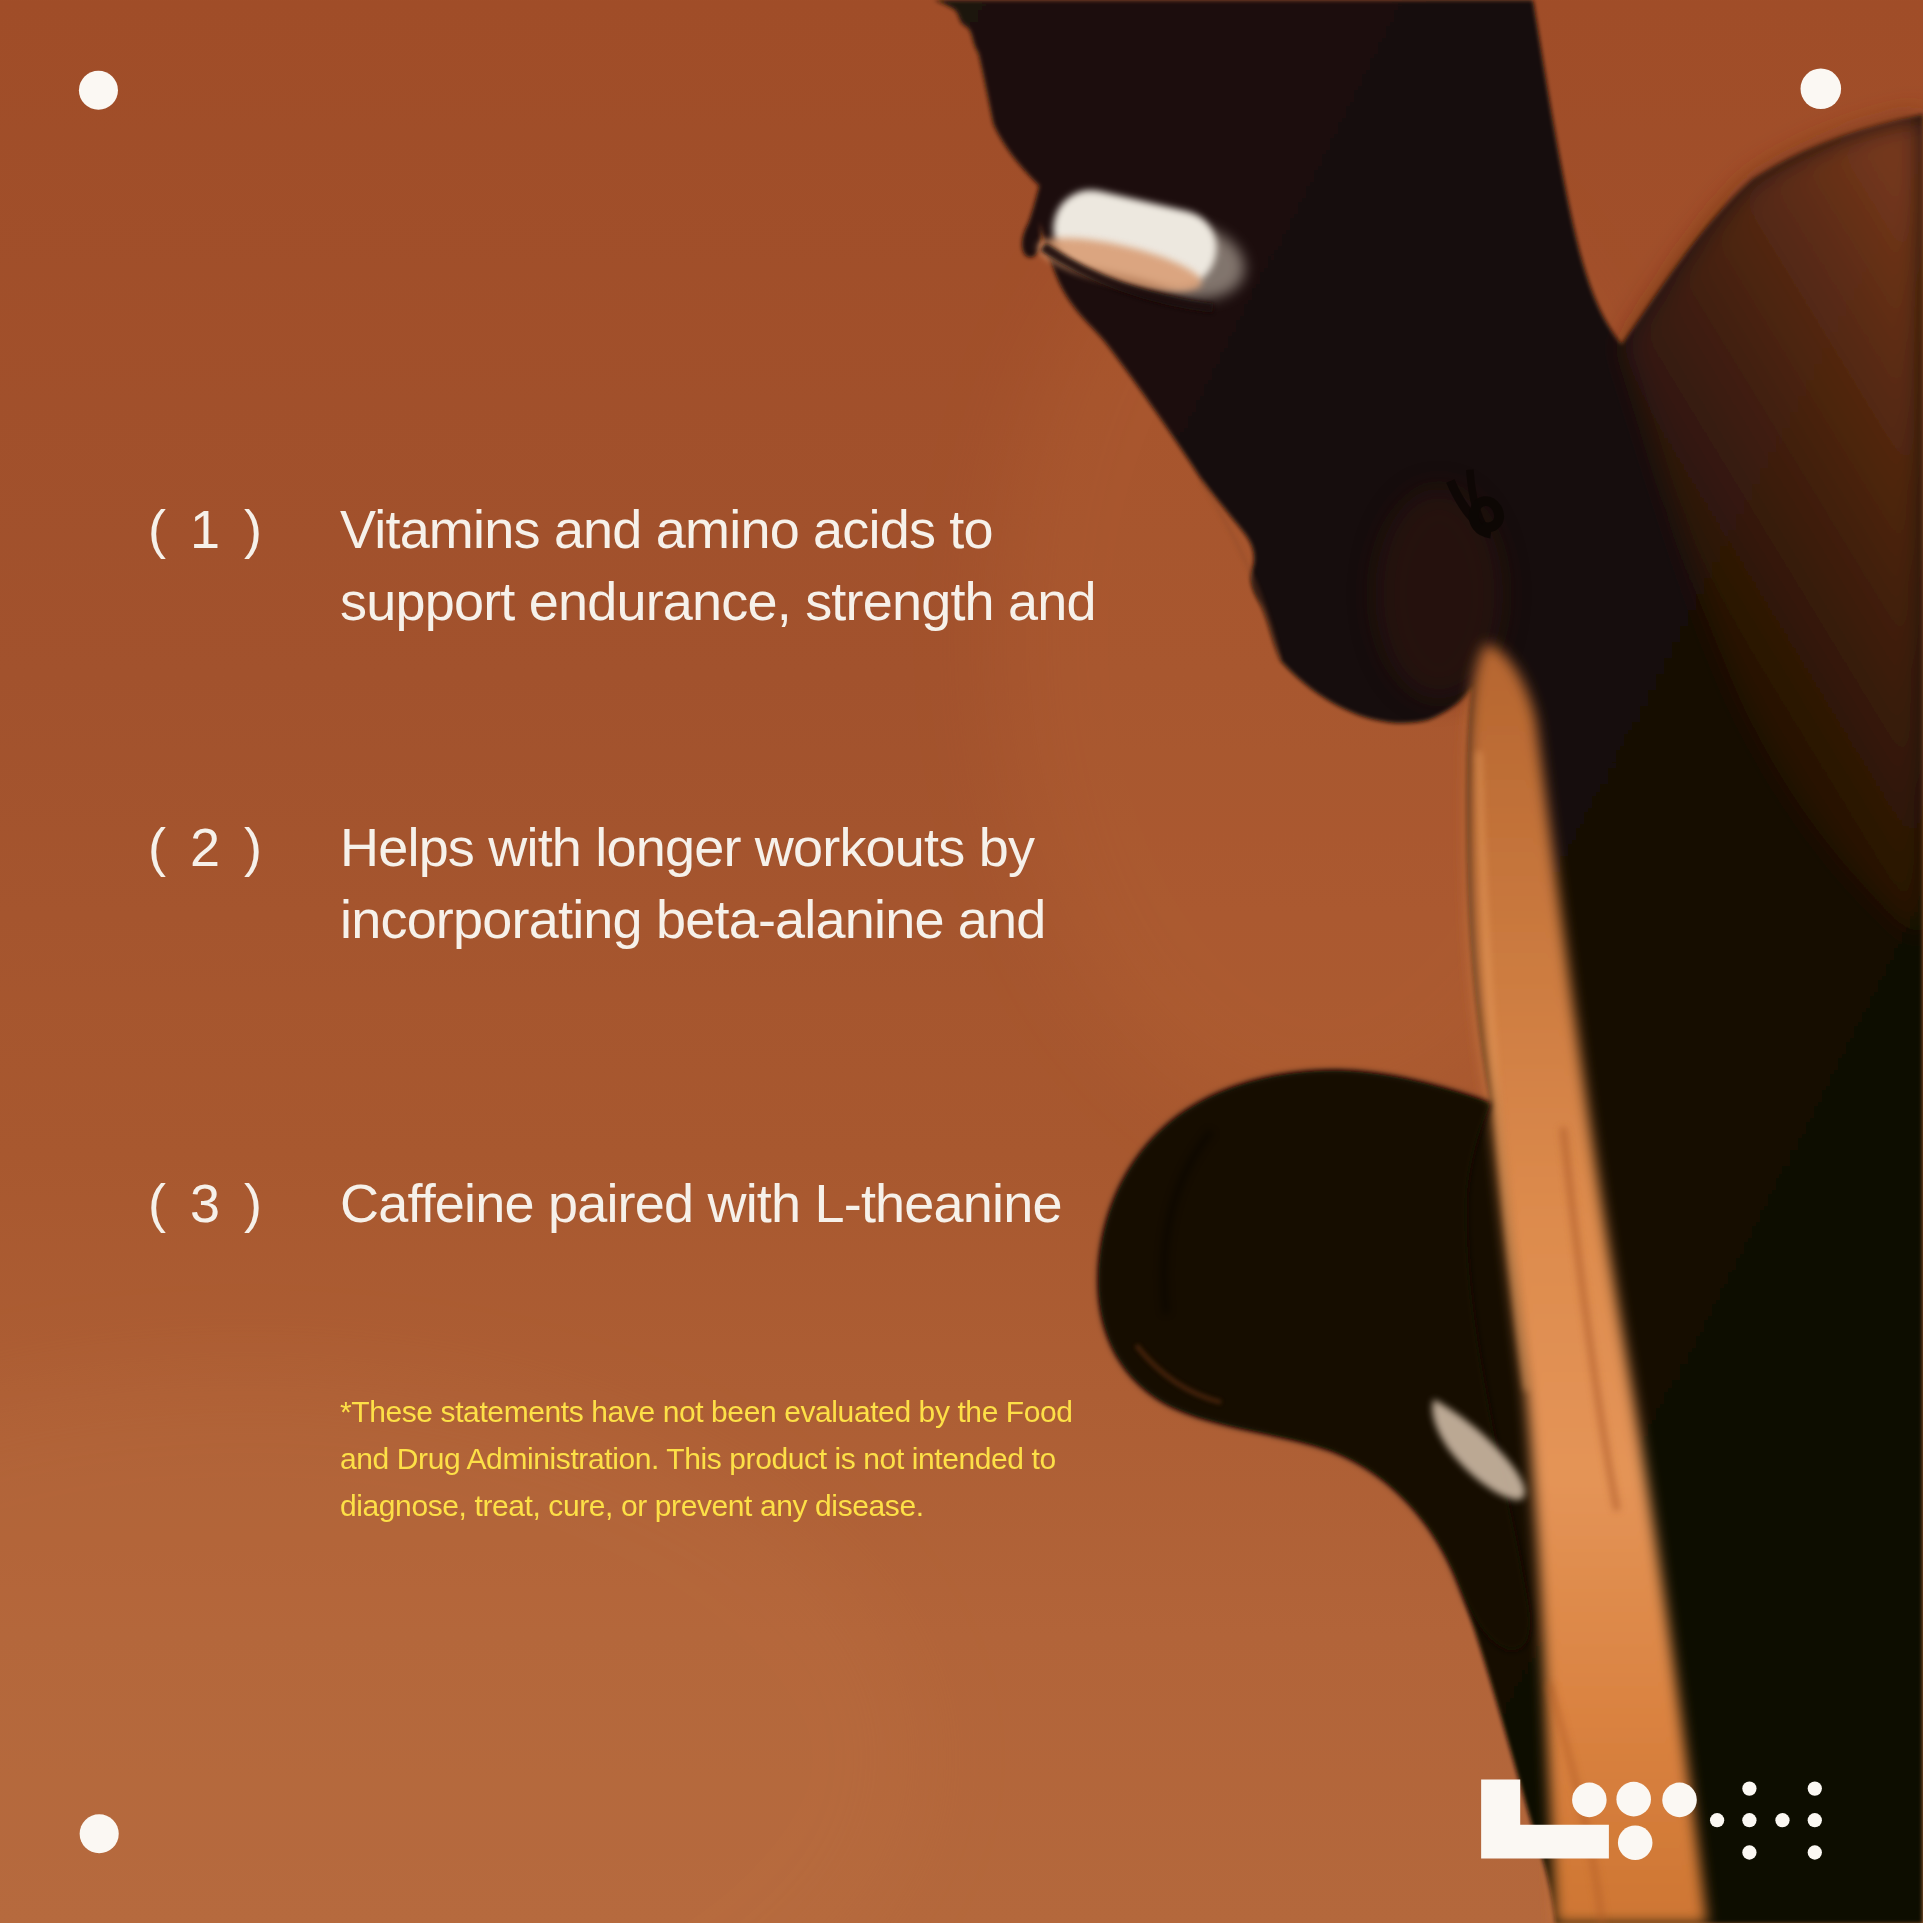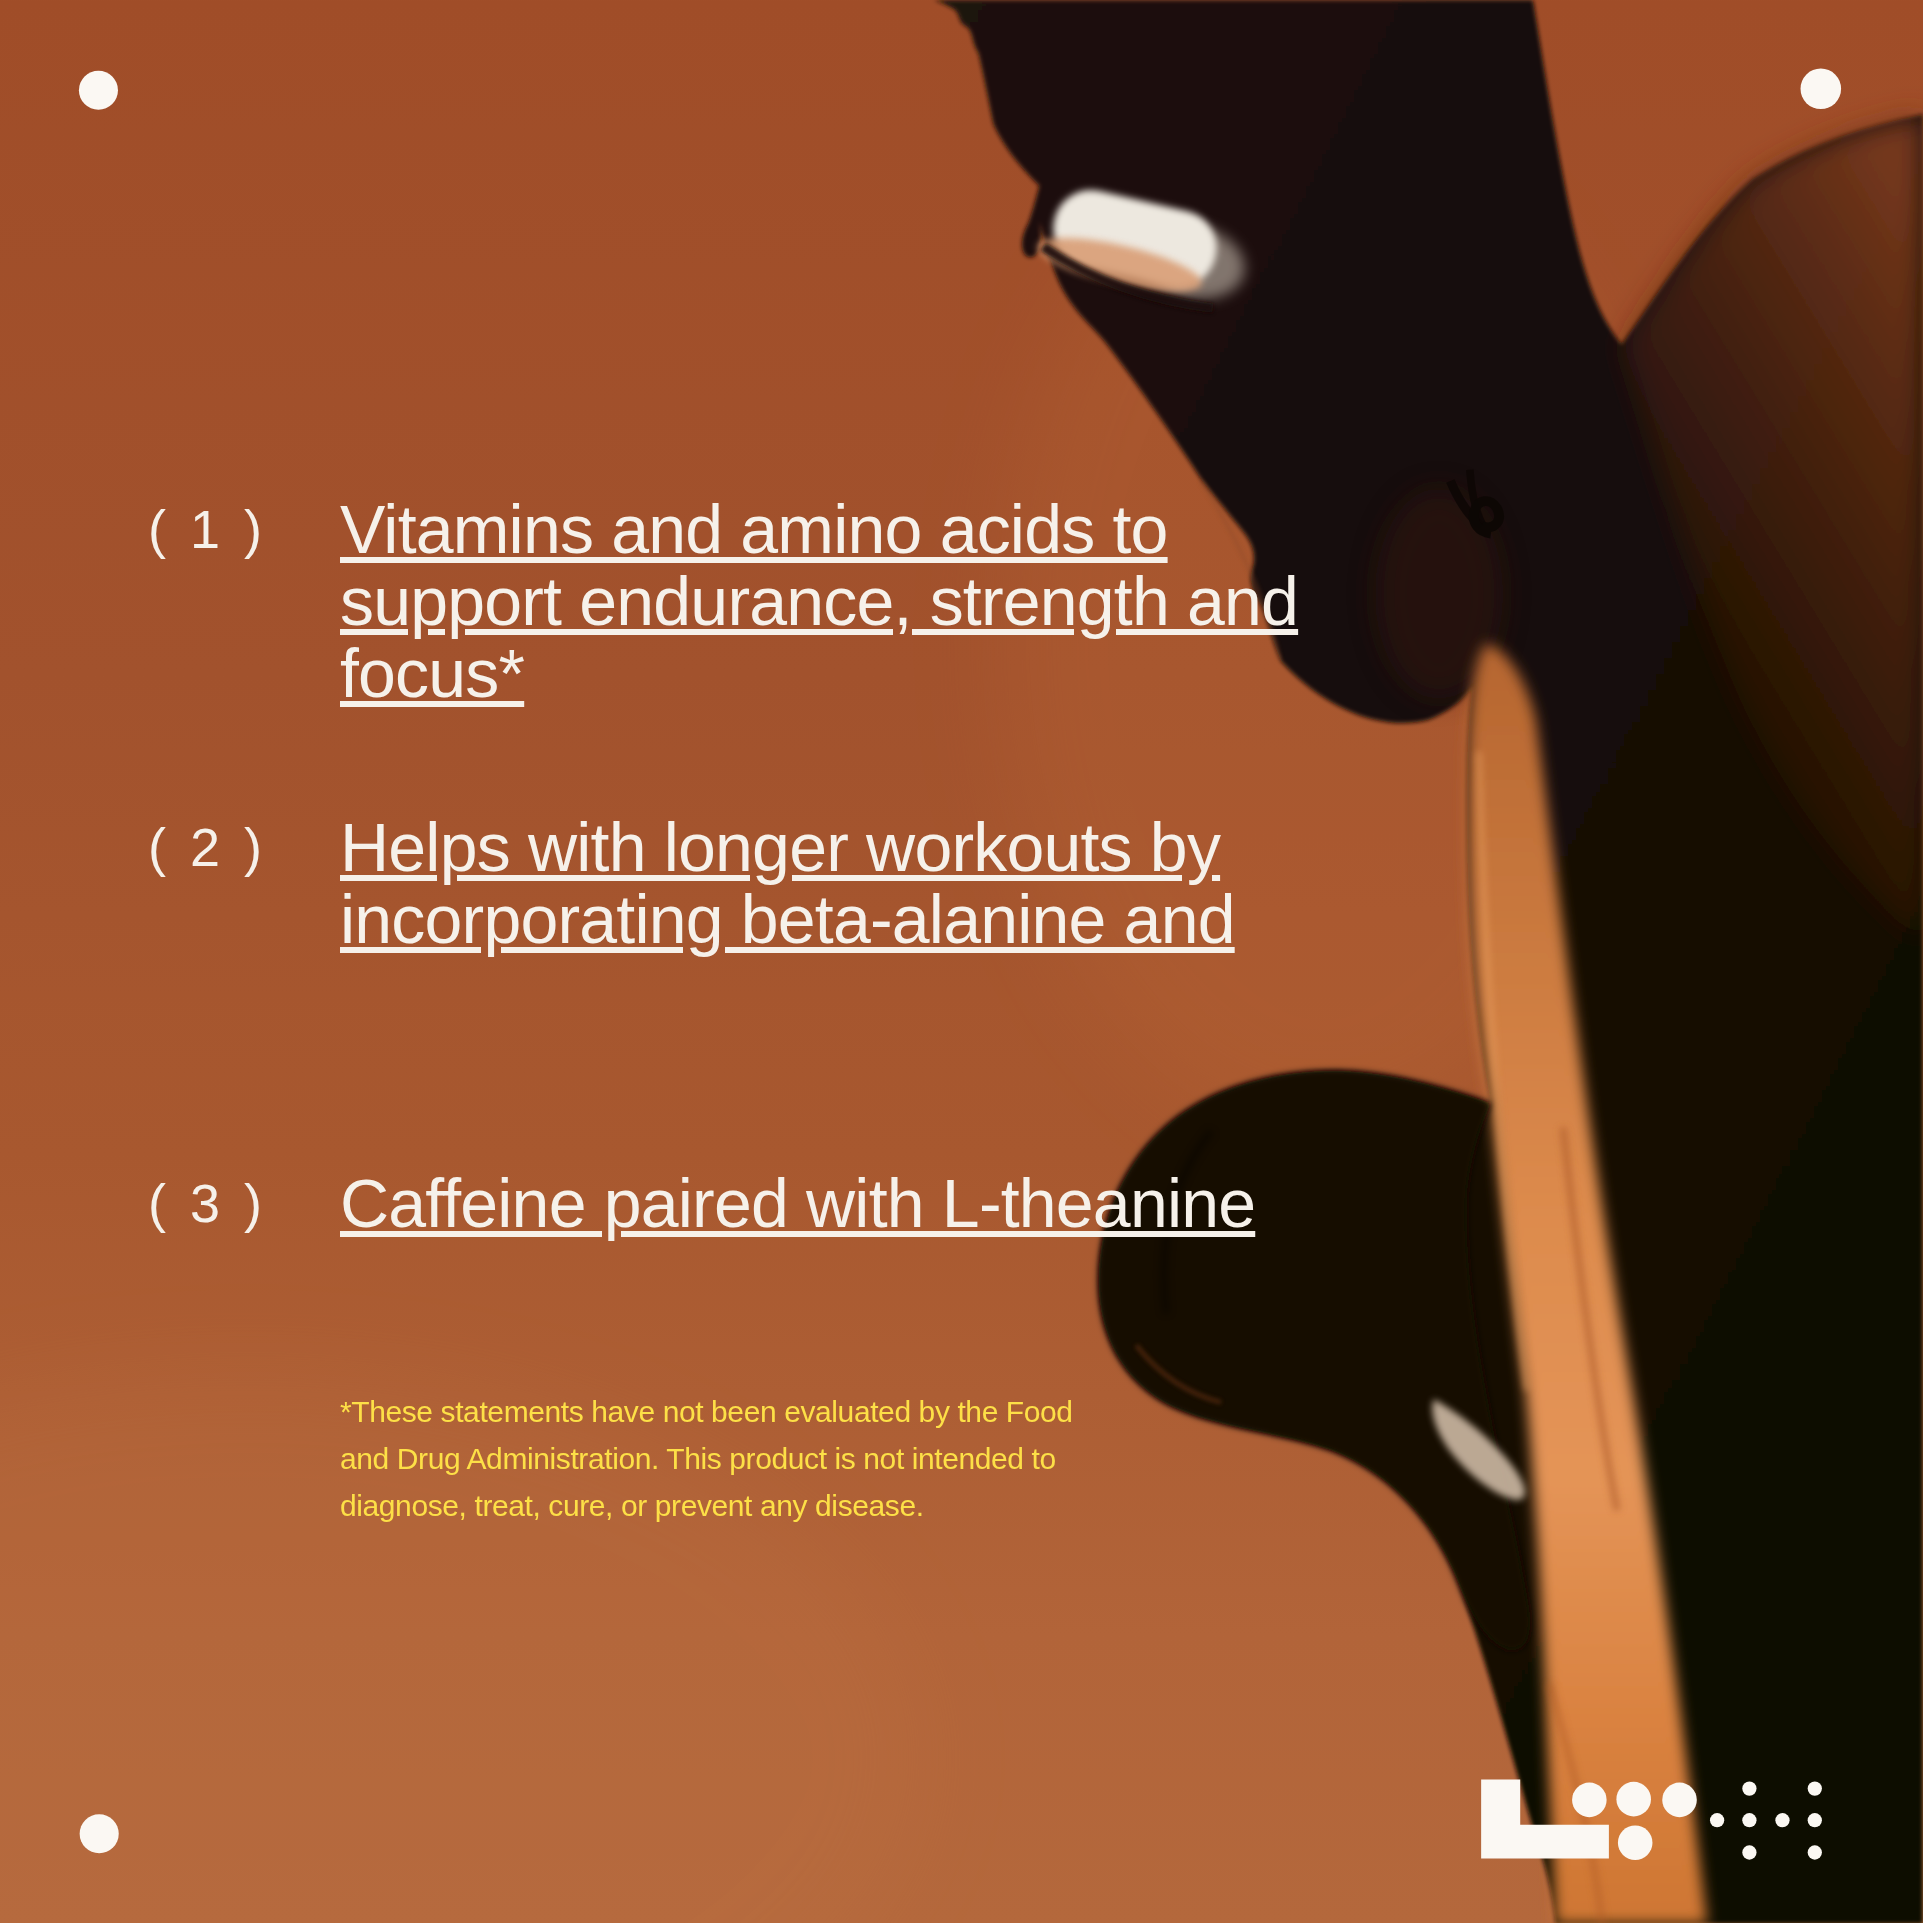--- a/index.html
+++ b/index.html
@@ -12,21 +12,21 @@
   }
   #photo-art{position:absolute;inset:0;display:block;}
   .text-layer{position:absolute;inset:0;}
   .benefit{position:absolute;color:#F6F1EA;}
   .benefit .num{
     position:absolute;left:148px;top:0;
     font-size:54px;line-height:72px;letter-spacing:4.5px;white-space:pre;
   }
   .benefit .lines{
     position:absolute;left:340px;top:0;
-    font-size:68px;line-height:72px;letter-spacing:-0.8px;text-decoration:underline;
+    font-size:54px;line-height:72px;letter-spacing:-0.8px;
   }
   .benefit .lines span{display:block;white-space:nowrap;}
   #benefit-1{top:493px;}
   #benefit-2{top:811px;}
   #benefit-3{top:1167px;}
   #disclaimer{
     position:absolute;left:340px;top:1388px;
     color:#fde047;font-size:30px;line-height:47px;letter-spacing:-0.4px;
   }
   #disclaimer span{display:block;white-space:nowrap;}
@@ -205,21 +205,20 @@
     </g>
   </svg>
 
   <div class="text-layer">
 
     <div class="benefit" id="benefit-1">
       <div class="num">( 1 )</div>
       <div class="lines">
         <span>Vitamins and amino acids to</span>
         <span>support endurance, strength and</span>
-        <span>focus*</span>
       </div>
     </div>
 
     <div class="benefit" id="benefit-2">
       <div class="num">( 2 )</div>
       <div class="lines">
         <span>Helps with longer workouts by</span>
         <span>incorporating beta-alanine and</span>
       </div>
     </div>

